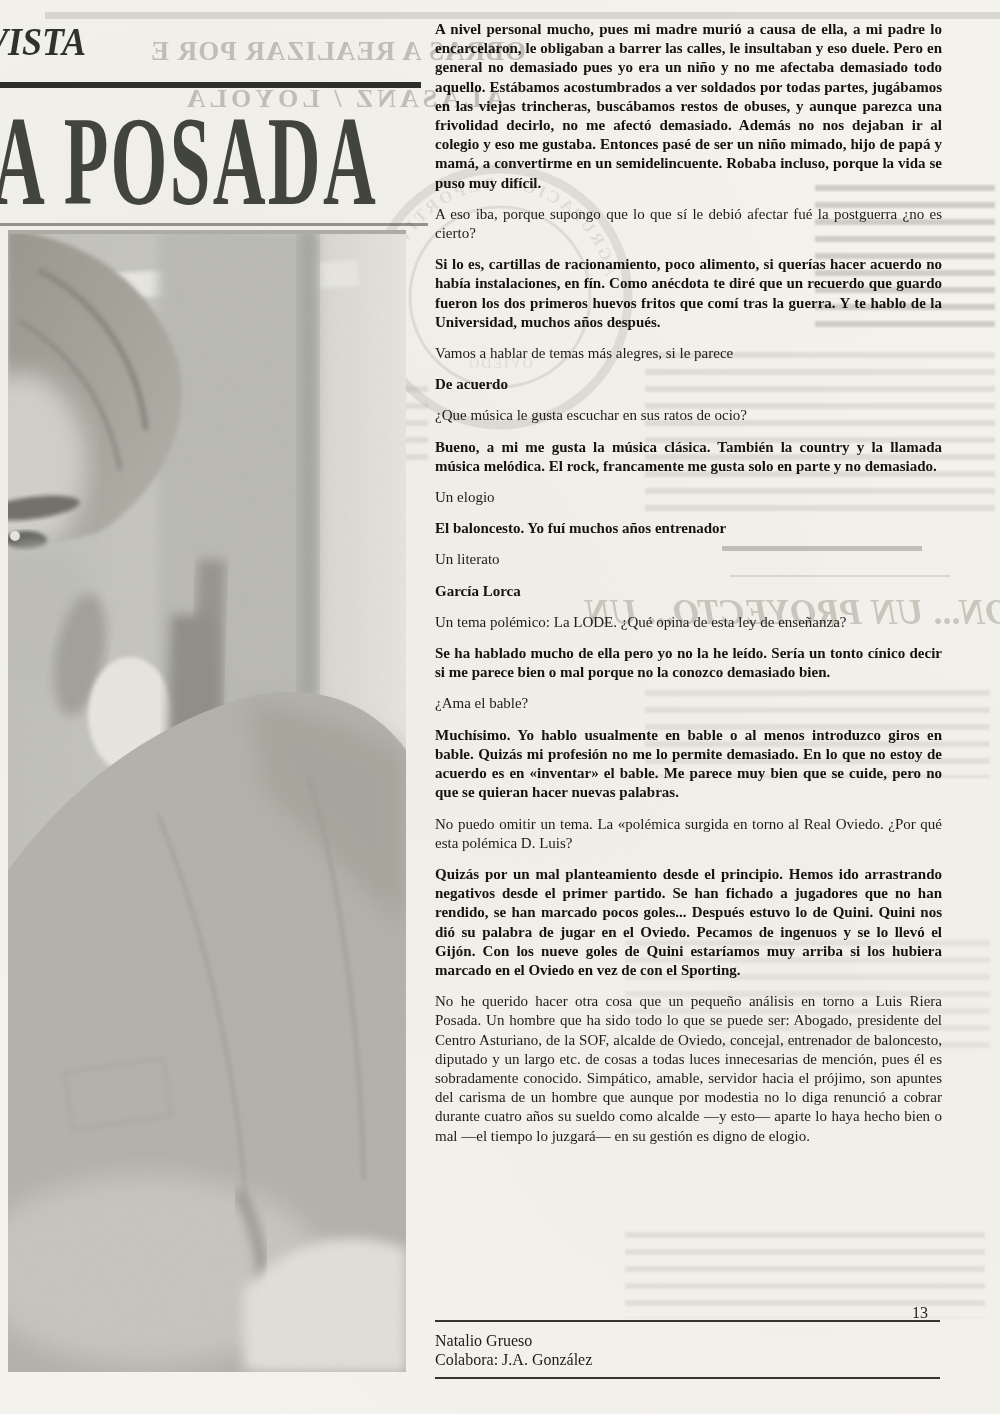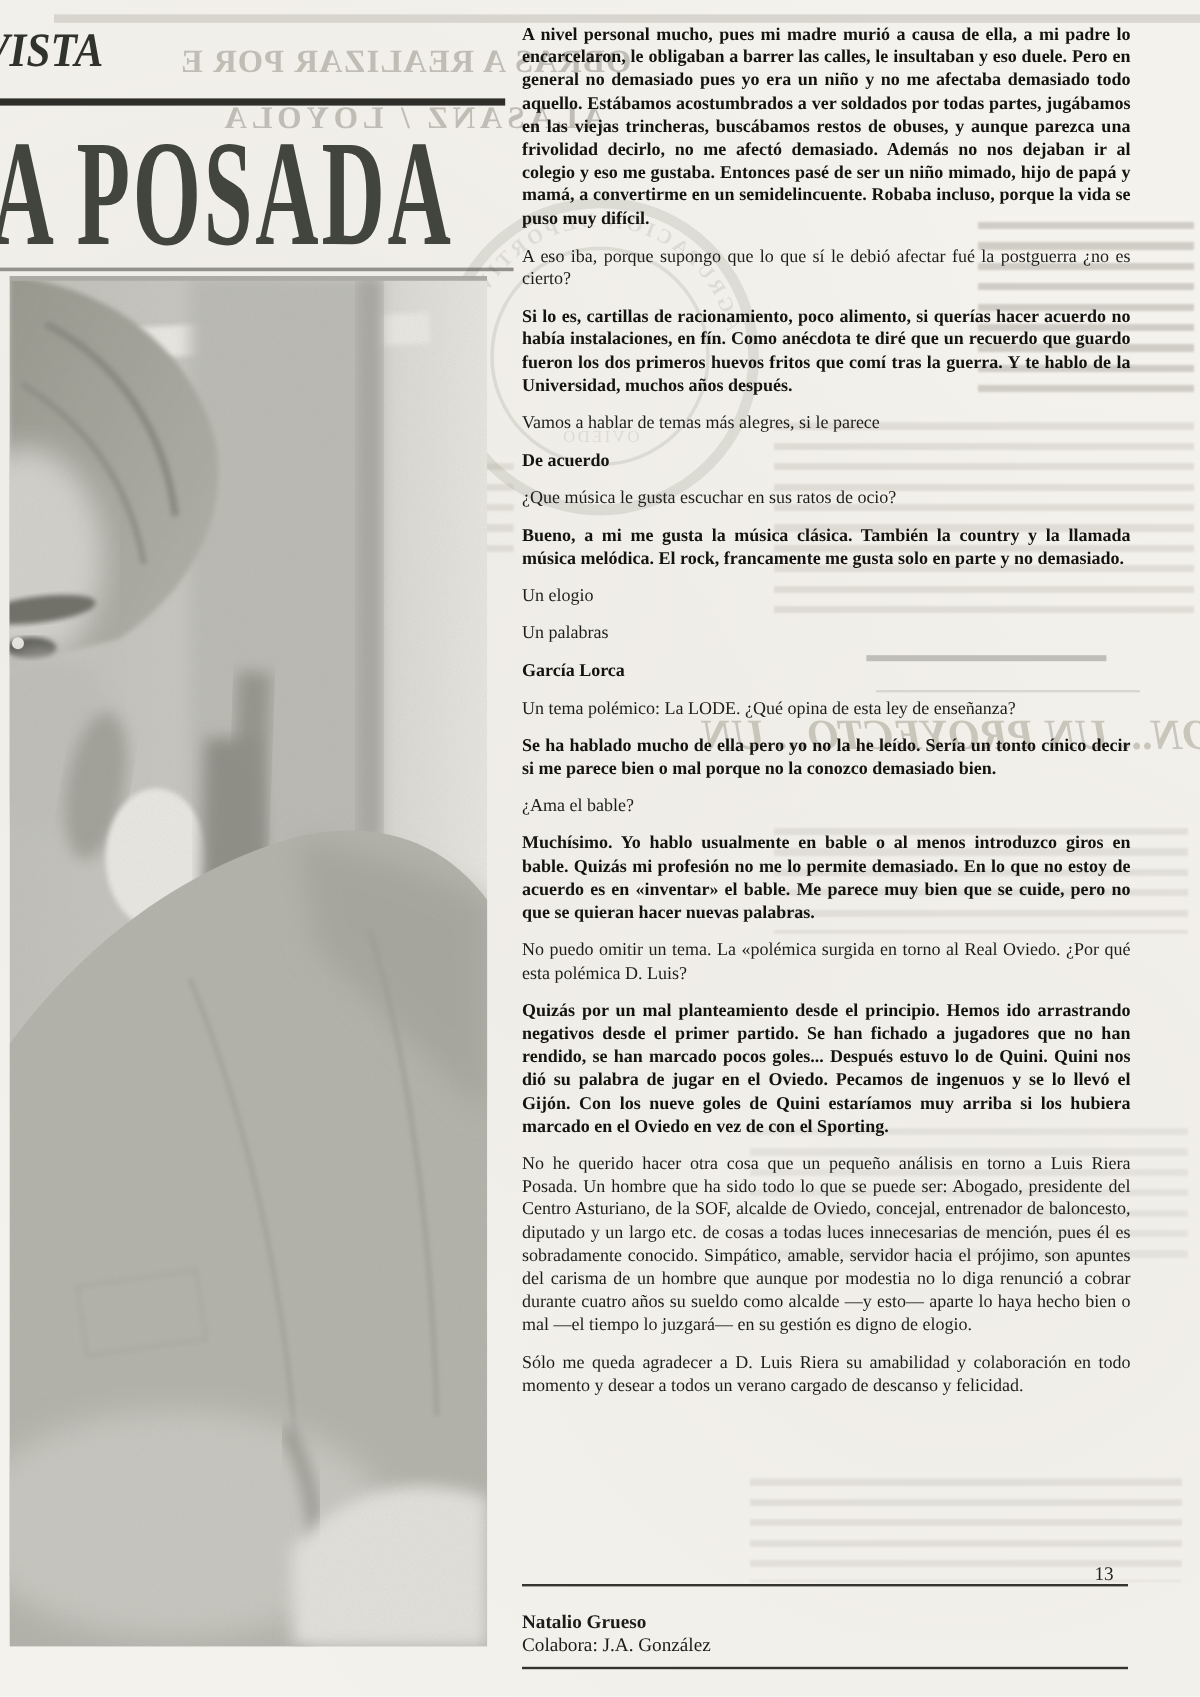--- a/index.html
+++ b/index.html
@@ -29,21 +29,21 @@
   
   .photo{position:absolute;left:8px;top:230px;width:398px;height:1142px;z-index:2;display:block;}
   
   .col{position:absolute;left:435px;top:20px;width:507px;z-index:4;
        font-size:15px;line-height:19.2px;text-align:justify;color:#1d1c1a;}
   .col p{margin:0 0 12px 0;}
   .col p.answer{font-weight:700;color:#141310;}
   
   .sig{position:absolute;left:435px;top:1320px;width:505px;z-index:4;color:#1d1c1a;}
   .sig .line{height:2px;background:#35342f;}
-  .sig .author{font-weight:700;font-size:16px;line-height:19px;margin-top:21px;}
+  .sig .author{font-weight:400;font-size:16px;line-height:19px;margin-top:9px;}
   .sig .collab{font-size:16px;line-height:19px;margin-bottom:8px;}
   .pagenum{position:absolute;left:912px;top:1304px;z-index:4;font-size:16px;color:#26251f;}
 </style>
 </head>
 <body>
 
 <div class="page">
 
   <div class="ghost-band" style="left:45px;top:12px;width:955px;height:7px;"></div>
   <div class="ghost ghost-h1 mirror" style="left:150px;top:36px;">OBRAS A REALIZAR POR E</div>
@@ -133,30 +133,30 @@
   <div class="col">
 
   <p class="answer">A nivel personal mucho, pues mi madre murió a causa de ella, a mi padre lo encarcelaron, le obligaban a barrer las calles, le insultaban y eso duele. Pero en general no demasiado pues yo era un niño y no me afectaba demasiado todo aquello. Estábamos acostumbrados a ver soldados por todas partes, jugábamos en las viejas trincheras, buscábamos restos de obuses, y aunque parezca una frivolidad decirlo, no me afectó demasiado. Además no nos dejaban ir al colegio y eso me gustaba. Entonces pasé de ser un niño mimado, hijo de papá y mamá, a convertirme en un semidelincuente. Robaba incluso, porque la vida se puso muy difícil.</p>
       <p class="question">A eso iba, porque supongo que lo que sí le debió afectar fué la postguerra ¿no es cierto?</p>
       <p class="answer">Si lo es, cartillas de racionamiento, poco alimento, si querías hacer acuerdo no había instalaciones, en fín. Como anécdota te diré que un recuerdo que guardo fueron los dos primeros huevos fritos que comí tras la guerra. Y te hablo de la Universidad, muchos años después.</p>
       <p class="question">Vamos a hablar de temas más alegres, si le parece</p>
       <p class="answer">De acuerdo</p>
       <p class="question">¿Que música le gusta escuchar en sus ratos de ocio?</p>
       <p class="answer">Bueno, a mi me gusta la música clásica. También la country y la llamada música melódica. El rock, francamente me gusta solo en parte y no demasiado.</p>
       <p class="question">Un elogio</p>
-      <p class="question">Un palabras</p>
+      <p class="answer">El baloncesto. Yo fuí muchos años entrenador</p>
+      <p class="question">Un literato</p>
       <p class="answer">García Lorca</p>
       <p class="question">Un tema polémico: La LODE. ¿Qué opina de esta ley de enseñanza?</p>
       <p class="answer">Se ha hablado mucho de ella pero yo no la he leído. Sería un tonto cínico decir si me parece bien o mal porque no la conozco demasiado bien.</p>
       <p class="question">¿Ama el bable?</p>
       <p class="answer">Muchísimo. Yo hablo usualmente en bable o al menos introduzco giros en bable. Quizás mi profesión no me lo permite demasiado. En lo que no estoy de acuerdo es en «inventar» el bable. Me parece muy bien que se cuide, pero no que se quieran hacer nuevas palabras.</p>
       <p class="question">No puedo omitir un tema. La «polémica surgida en torno al Real Oviedo. ¿Por qué esta polémica D. Luis?</p>
       <p class="answer">Quizás por un mal planteamiento desde el principio. Hemos ido arrastrando negativos desde el primer partido. Se han fichado a jugadores que no han rendido, se han marcado pocos goles... Después estuvo lo de Quini. Quini nos dió su palabra de jugar en el Oviedo. Pecamos de ingenuos y se lo llevó el Gijón. Con los nueve goles de Quini estaríamos muy arriba si los hubiera marcado en el Oviedo en vez de con el Sporting.</p>
       <p class="narration">No he querido hacer otra cosa que un pequeño análisis en torno a Luis Riera Posada. Un hombre que ha sido todo lo que se puede ser: Abogado, presidente del Centro Asturiano, de la SOF, alcalde de Oviedo, concejal, entrenador de baloncesto, diputado y un largo etc. de cosas a todas luces innecesarias de mención, pues él es sobradamente conocido. Simpático, amable, servidor hacia el prójimo, son apuntes del carisma de un hombre que aunque por modestia no lo diga renunció a cobrar durante cuatro años su sueldo como alcalde —y esto— aparte lo haya hecho bien o mal —el tiempo lo juzgará— en su gestión es digno de elogio.</p>
-      <p class="narration">Sólo me queda agradecer a D. Luis Riera su amabilidad y colaboración en todo momento y desear a todos un verano cargado de descanso y felicidad.</p>
     </div>
 
   <div class="sig">
     <div class="line"></div>
     <div class="author">Natalio Grueso</div>
     <div class="collab">Colabora: J.A. González</div>
     <div class="line"></div>
   </div>
 
   <div class="pagenum">13</div>

